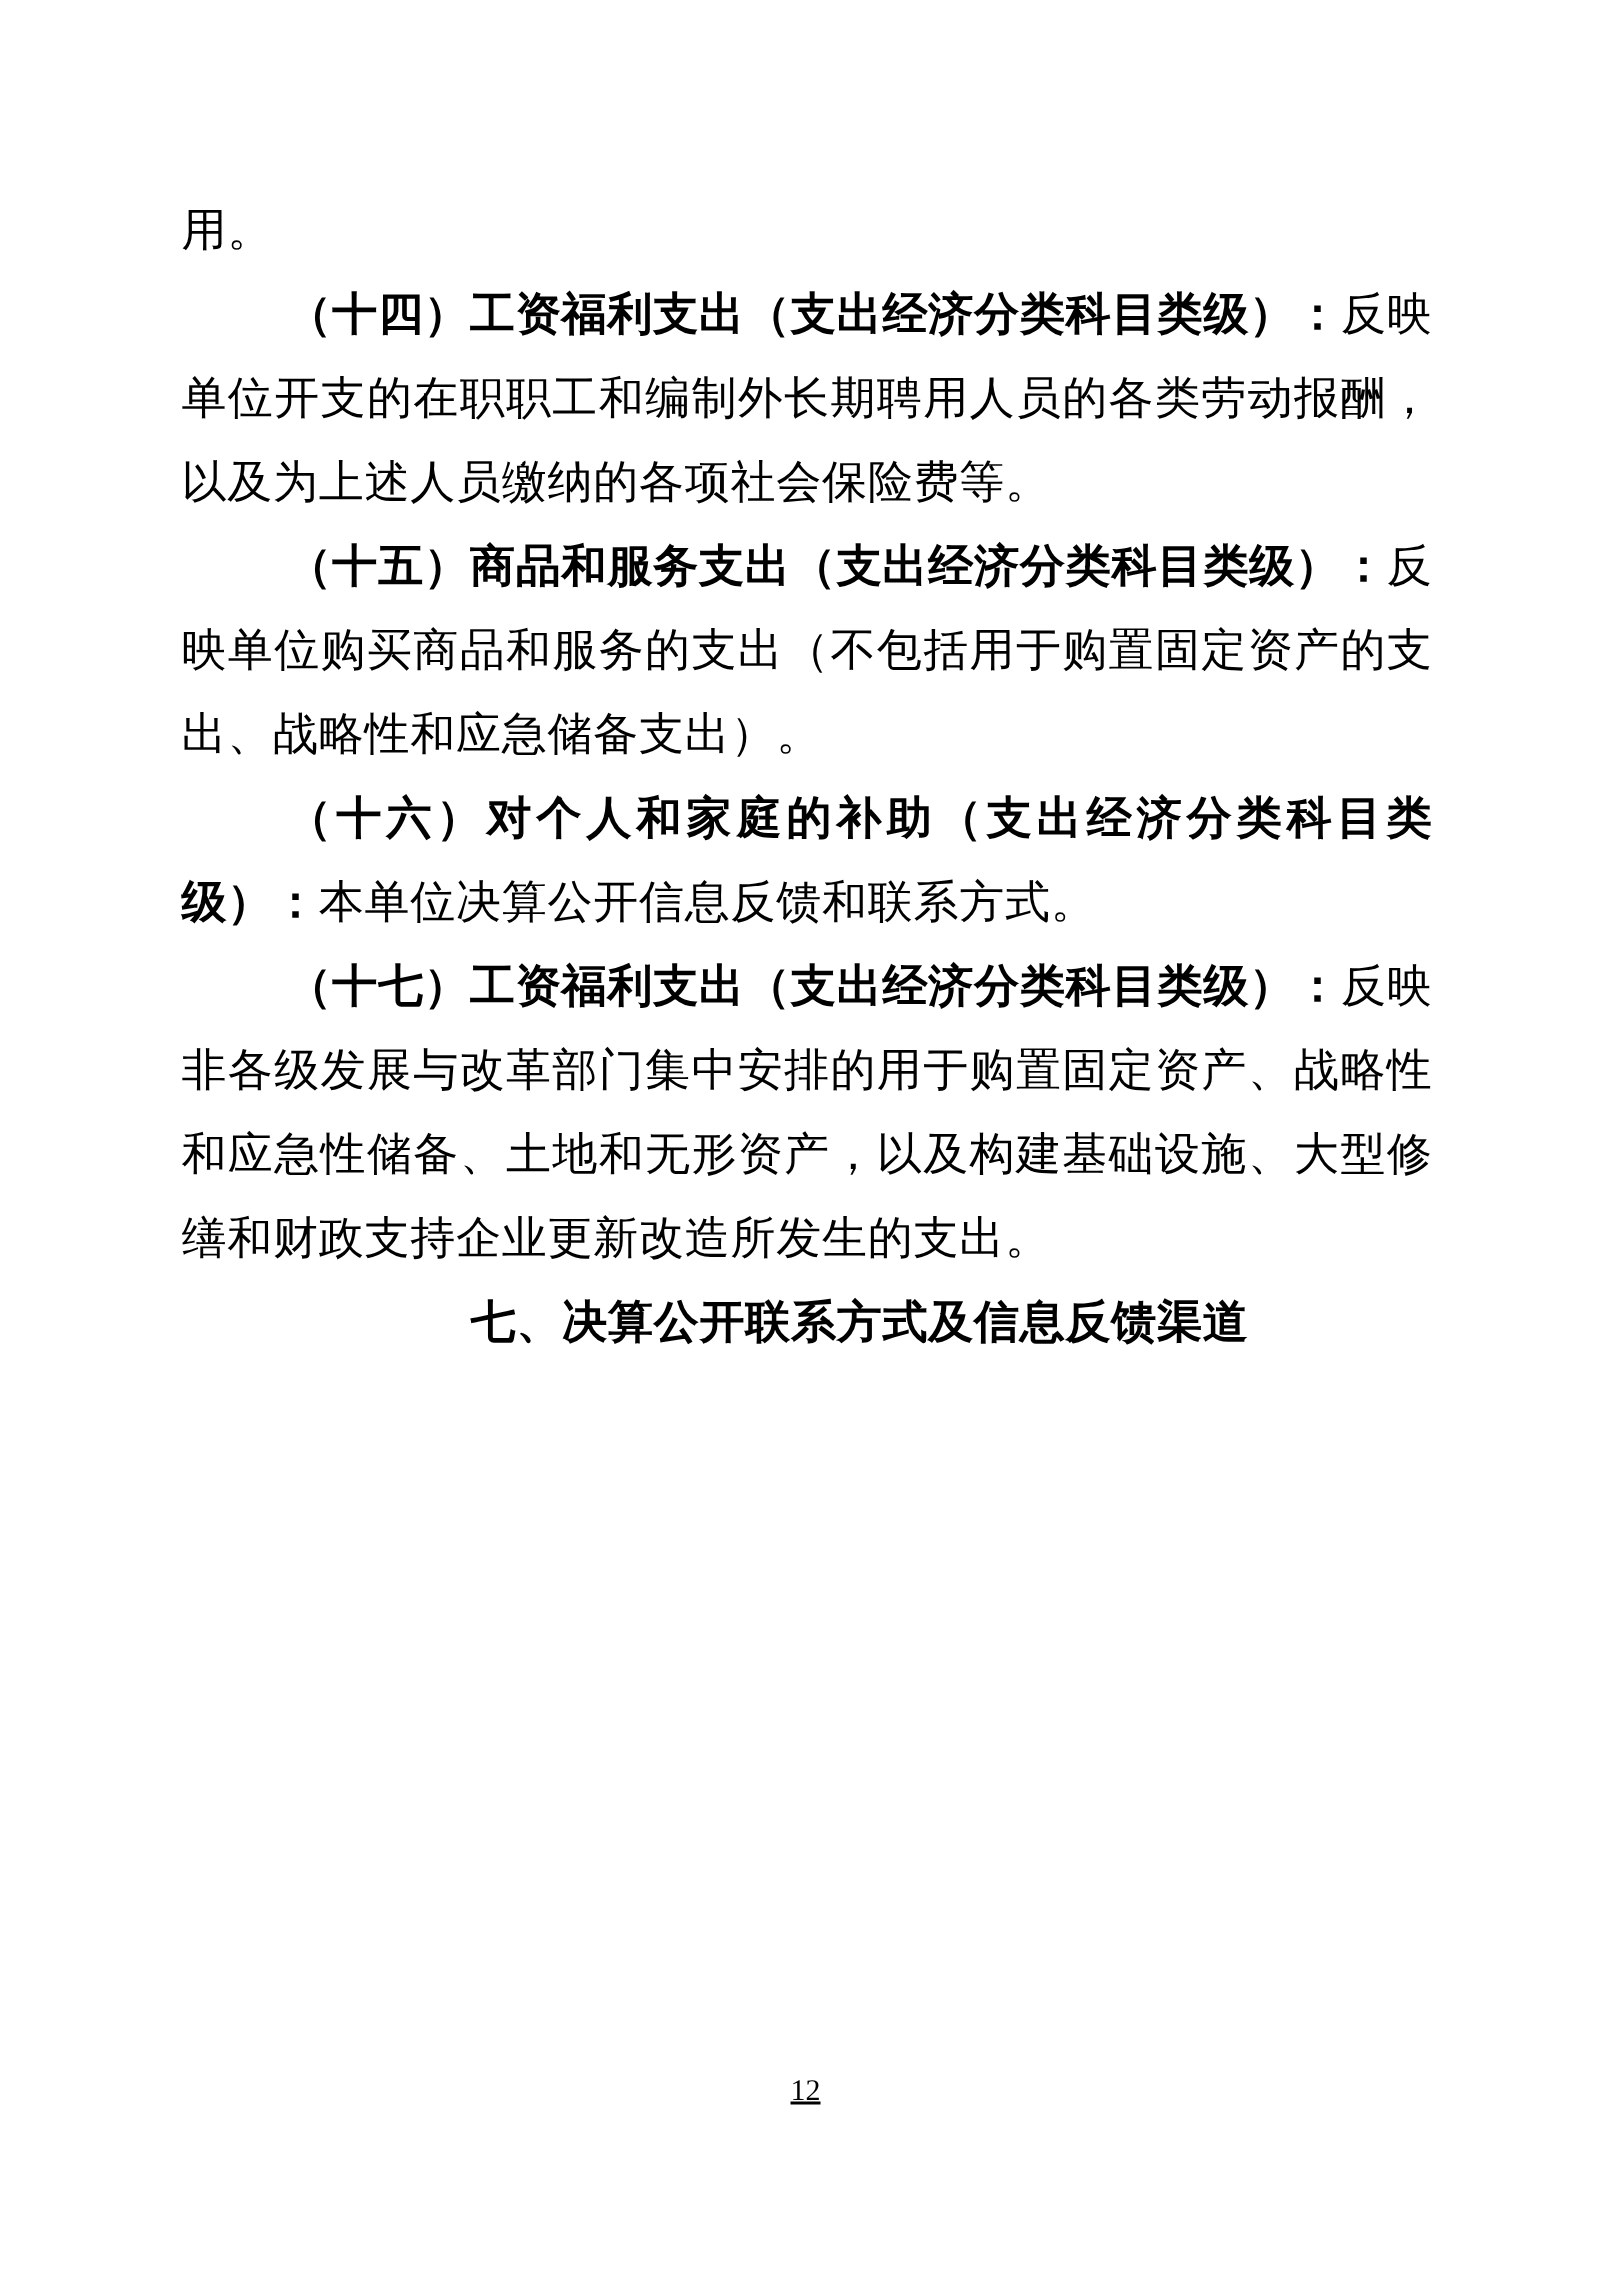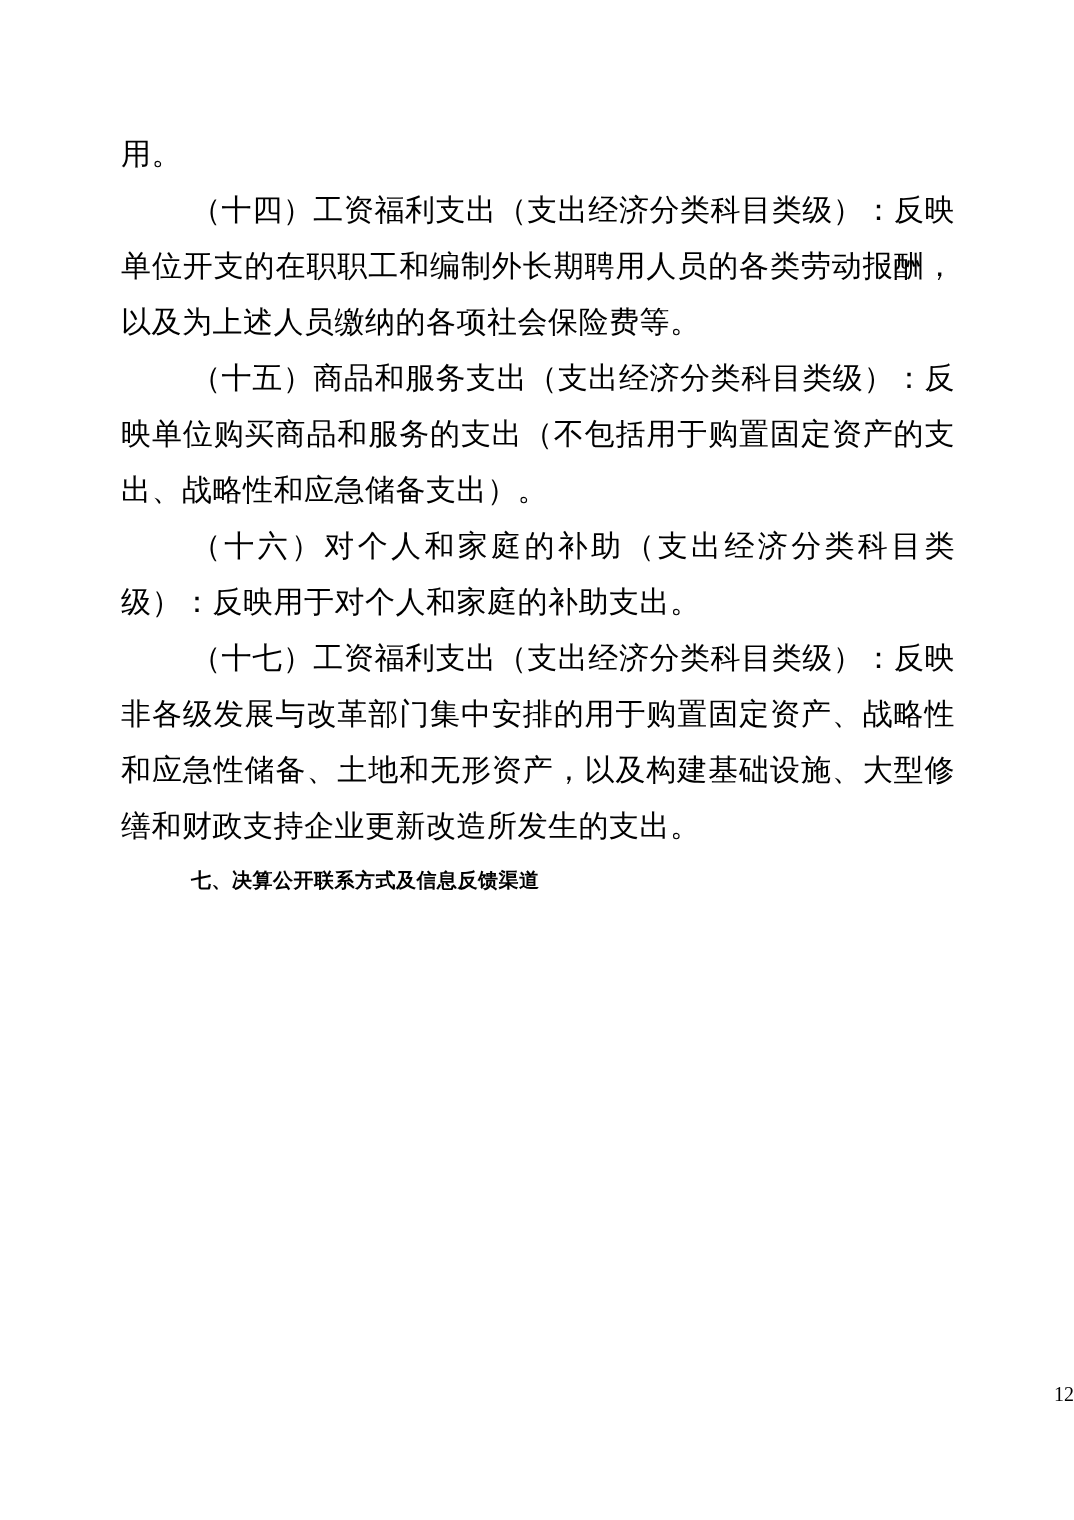--- a/index.html
+++ b/index.html
@@ -34,55 +34,56 @@
     font-size: 30px;
     line-height: 56px;
     text-align: justify;
     text-justify: inter-ideograph;
     letter-spacing: 0.5px;
   }
   .indent {
     text-indent: 70px;
   }
   .lead {
-    font-weight: 400;
+    font-weight: 700;
   }
   .section-heading {
     margin: 0;
-    font-size: 20px;
+    font-size: 30px;
     line-height: 56px;
     font-weight: 700;
-    font-family: Liberation Mono, monospace;
+    font-family: Liberation Sans, sans-serif;
     text-indent: 70px;
-    text-align: left;
+    text-align: center;
     letter-spacing: 0.5px;
   }
   .page-number {
     position: absolute;
     left: 0;
     top: 1381px;
     width: 100%;
-    text-align: right;
+    text-align: center;
     font-size: 20px;
     line-height: 26px;
+    text-decoration: underline;
   }
 </style>
 </head>
 <body>
 
 <div class="page">
   <div class="page-body">
 
     <p>用。</p>
 
     <p class="indent"><span class="lead">（十四）工资福利支出（支出经济分类科目类级）：</span><span>反映单位开支的在职职工和编制外长期聘用人员的各类劳动报酬，以及为上述人员缴纳的各项社会保险费等。</span></p>
 
     <p class="indent"><span class="lead">（十五）商品和服务支出（支出经济分类科目类级）：</span><span>反映单位购买商品和服务的支出（不包括用于购置固定资产的支出、战略性和应急储备支出）。</span></p>
 
-    <p class="indent"><span class="lead">（十六）对个人和家庭的补助（支出经济分类科目类级）：</span><span>反映用于对个人和家庭的补助支出。</span></p>
+    <p class="indent"><span class="lead">（十六）对个人和家庭的补助（支出经济分类科目类级）：</span><span>本单位决算公开信息反馈和联系方式。</span></p>
 
     <p class="indent"><span class="lead">（十七）工资福利支出（支出经济分类科目类级）：</span><span>反映非各级发展与改革部门集中安排的用于购置固定资产、战略性和应急性储备、土地和无形资产，以及构建基础设施、大型修缮和财政支持企业更新改造所发生的支出。</span></p>
 
     <h2 class="section-heading">七、决算公开联系方式及信息反馈渠道</h2>
 
 
   </div>
 
   <div class="page-number">12</div>
 </div>

